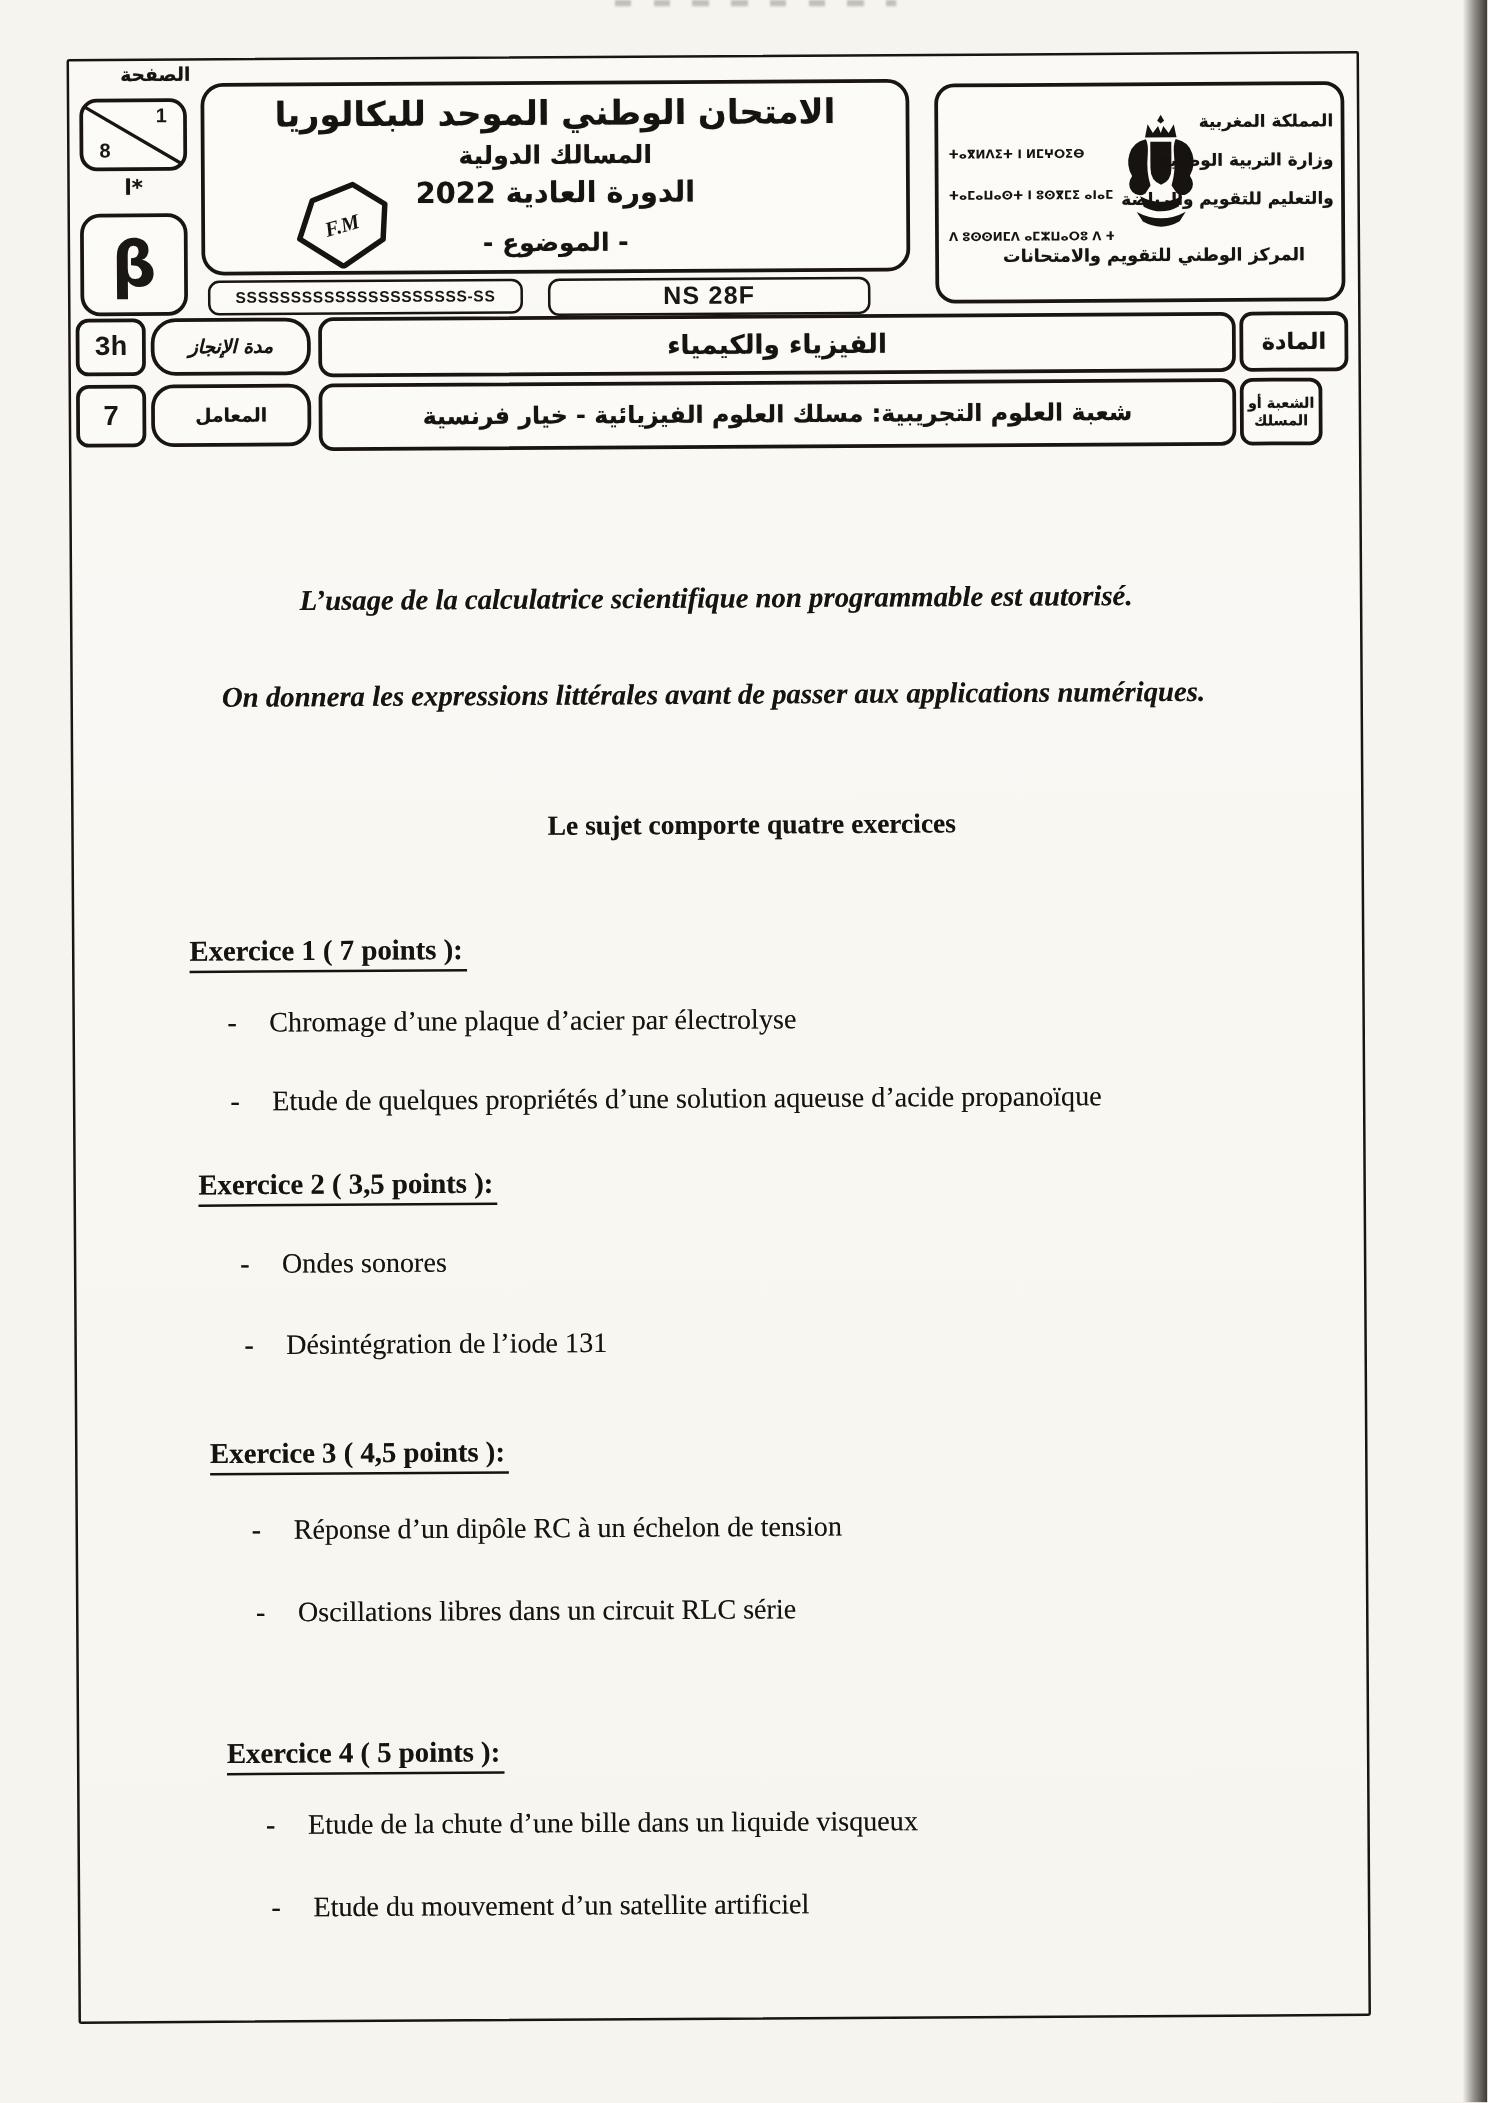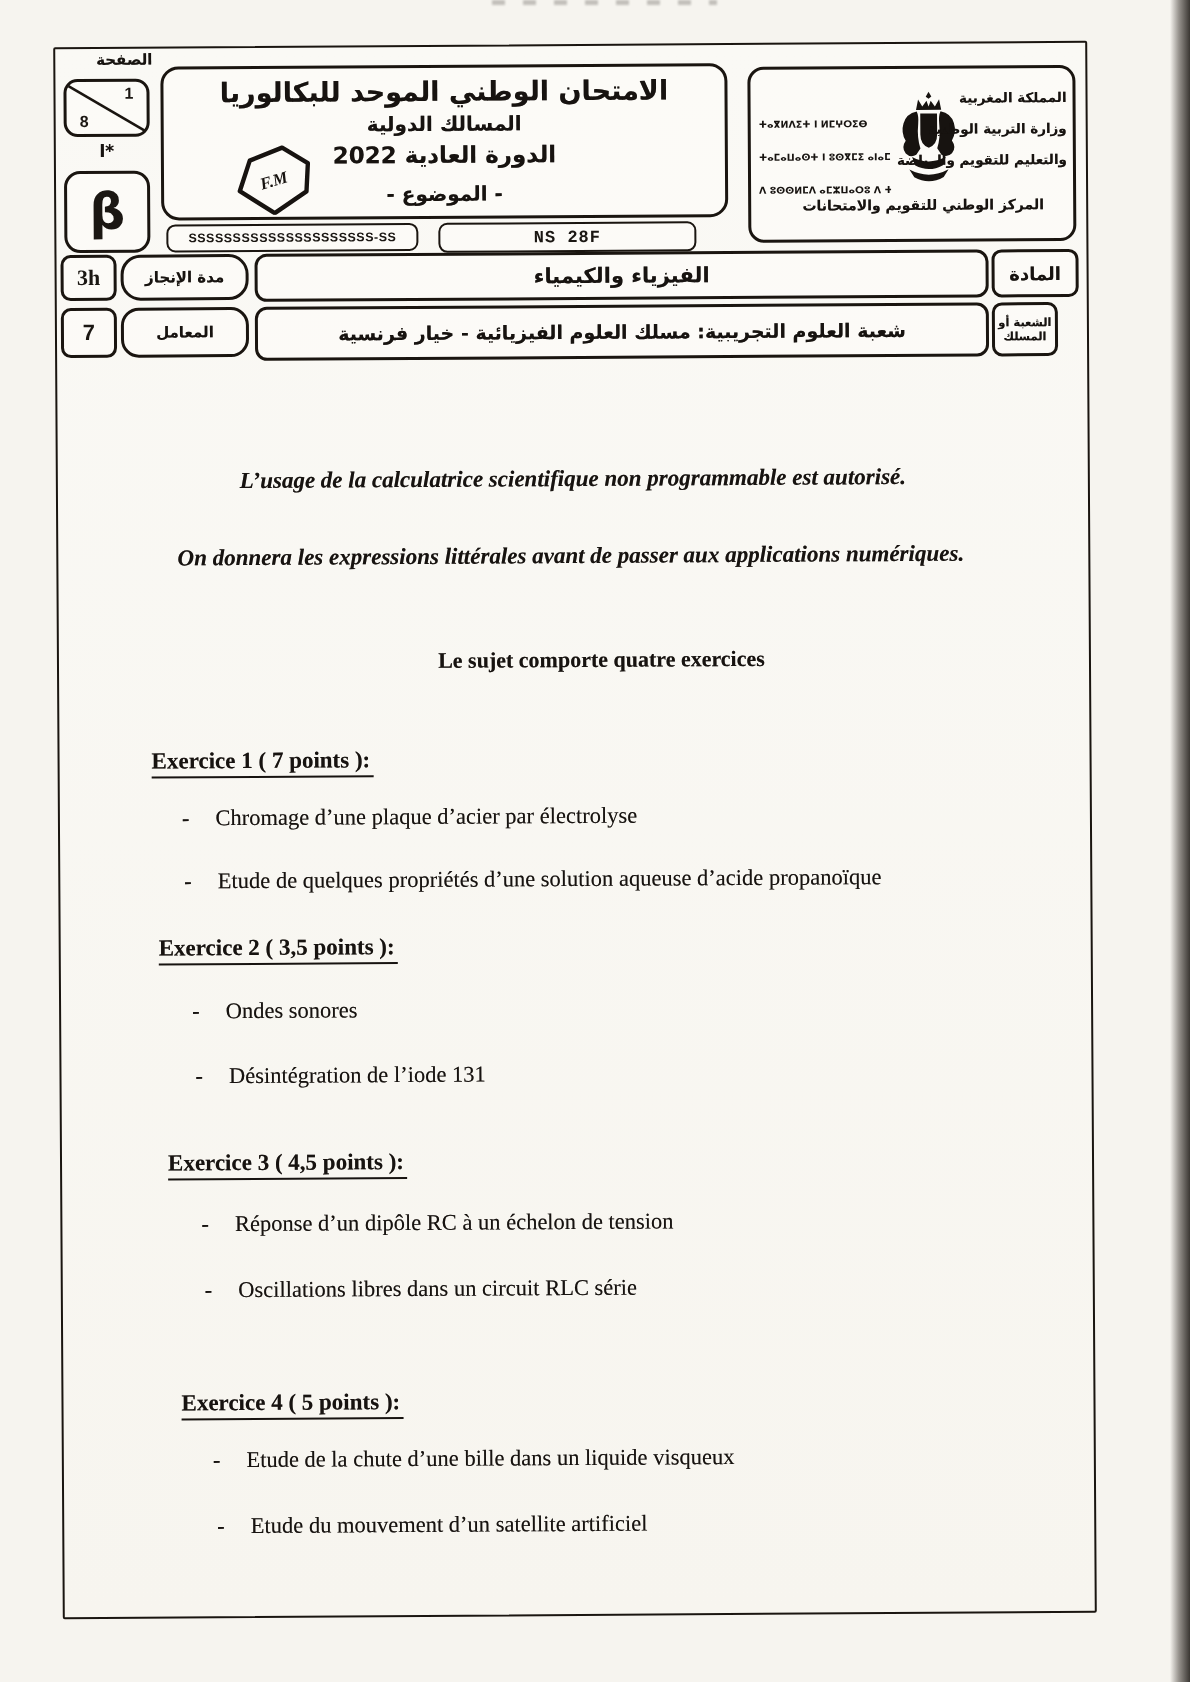--- a/index.html
+++ b/index.html
@@ -49,34 +49,34 @@
   .t2{top:44px; font-size:20px;}
   .t3{top:74px; font-size:23px;}
   .t4{top:114px;font-size:20px;}
   .stamp{position:absolute; left:66px; top:76px;}
   
   .barcode-box{left:110px; top:176px; width:252px; height:28px; border-radius:9px; border-width:2.5px;
                display:flex; align-items:center; justify-content:center;}
   .barcode-box span{font-family:"Liberation Sans",sans-serif; font-weight:bold; font-size:12.5px; letter-spacing:.5px;}
   .ns-box{left:382px; top:176px; width:258px; height:30px; border-radius:9px; border-width:2.5px;
           display:flex; align-items:center; justify-content:center;}
-  .ns-box span{font-family:Liberation Mono, monospace; font-weight:bold; font-size:17px; letter-spacing:1px;}
+  .ns-box span{font-family:Liberation Sans, sans-serif; font-weight:bold; font-size:20px; letter-spacing:1px;}
   
   .ministry-box{left:692px; top:22px; width:328px; height:176px; border-radius:16px;}
   .tif-col{position:absolute; left:8px; top:38px; width:132px; text-align:left;
            font-family:"DejaVu Sans",sans-serif; font-weight:bold; font-size:9.5px; line-height:33px;
            color:#171310; white-space:nowrap; overflow:hidden;}
   .emblem{position:absolute; left:143px; top:20px;}
   .ar-col{position:absolute; right:6px; top:14px; width:162px; font-size:13.5px; line-height:31px; text-align:right; white-space:nowrap;}
   .ministry-line4{position:absolute; left:28px; right:6px; top:128px; text-align:center; font-size:14px; white-space:nowrap;}
   
   .cell{display:flex; align-items:center; justify-content:center; text-align:center;}
   .dur-val{left:4px; top:206px; width:56px; height:46px; border-radius:10px;}
-  .dur-val span{font-family:Liberation Serif, serif; font-weight:bold; font-size:22px;}
-  .dur-label{left:64px; top:206px; width:128px; height:46px; border-radius:20px; font-size:15px;}
+  .dur-val span{font-family:Liberation Mono, monospace; font-weight:bold; font-size:22px;}
+  .dur-label{left:64px; top:206px; width:128px; height:46px; border-radius:20px; font-size:15px;font-style:italic;}
   .subject-cell{left:198px; top:206px; width:734px; height:48px; border-radius:12px; font-size:21px;}
   .subject-label{left:935px; top:206px; width:87px; height:48px; border-radius:10px; font-size:18px;}
   .coef-val{left:4px; top:259px; width:56px; height:50px; border-radius:10px;}
   .coef-val span{font-family:"Liberation Sans",sans-serif; font-weight:bold; font-size:22px;}
   .coef-label{left:64px; top:259px; width:128px; height:50px; border-radius:18px; font-size:15px;}
   .track-cell{left:198px; top:259px; width:734px; height:54px; border-radius:12px; font-size:19px;}
   .track-label{left:935px; top:259px; width:66px; height:54px; border-radius:10px; font-size:11.5px;}
   
   .inst{font-weight:bold; font-style:italic; font-size:23px; text-align:center; white-space:nowrap;}
   .inst1{left:60px; top:420px; width:910px;}

